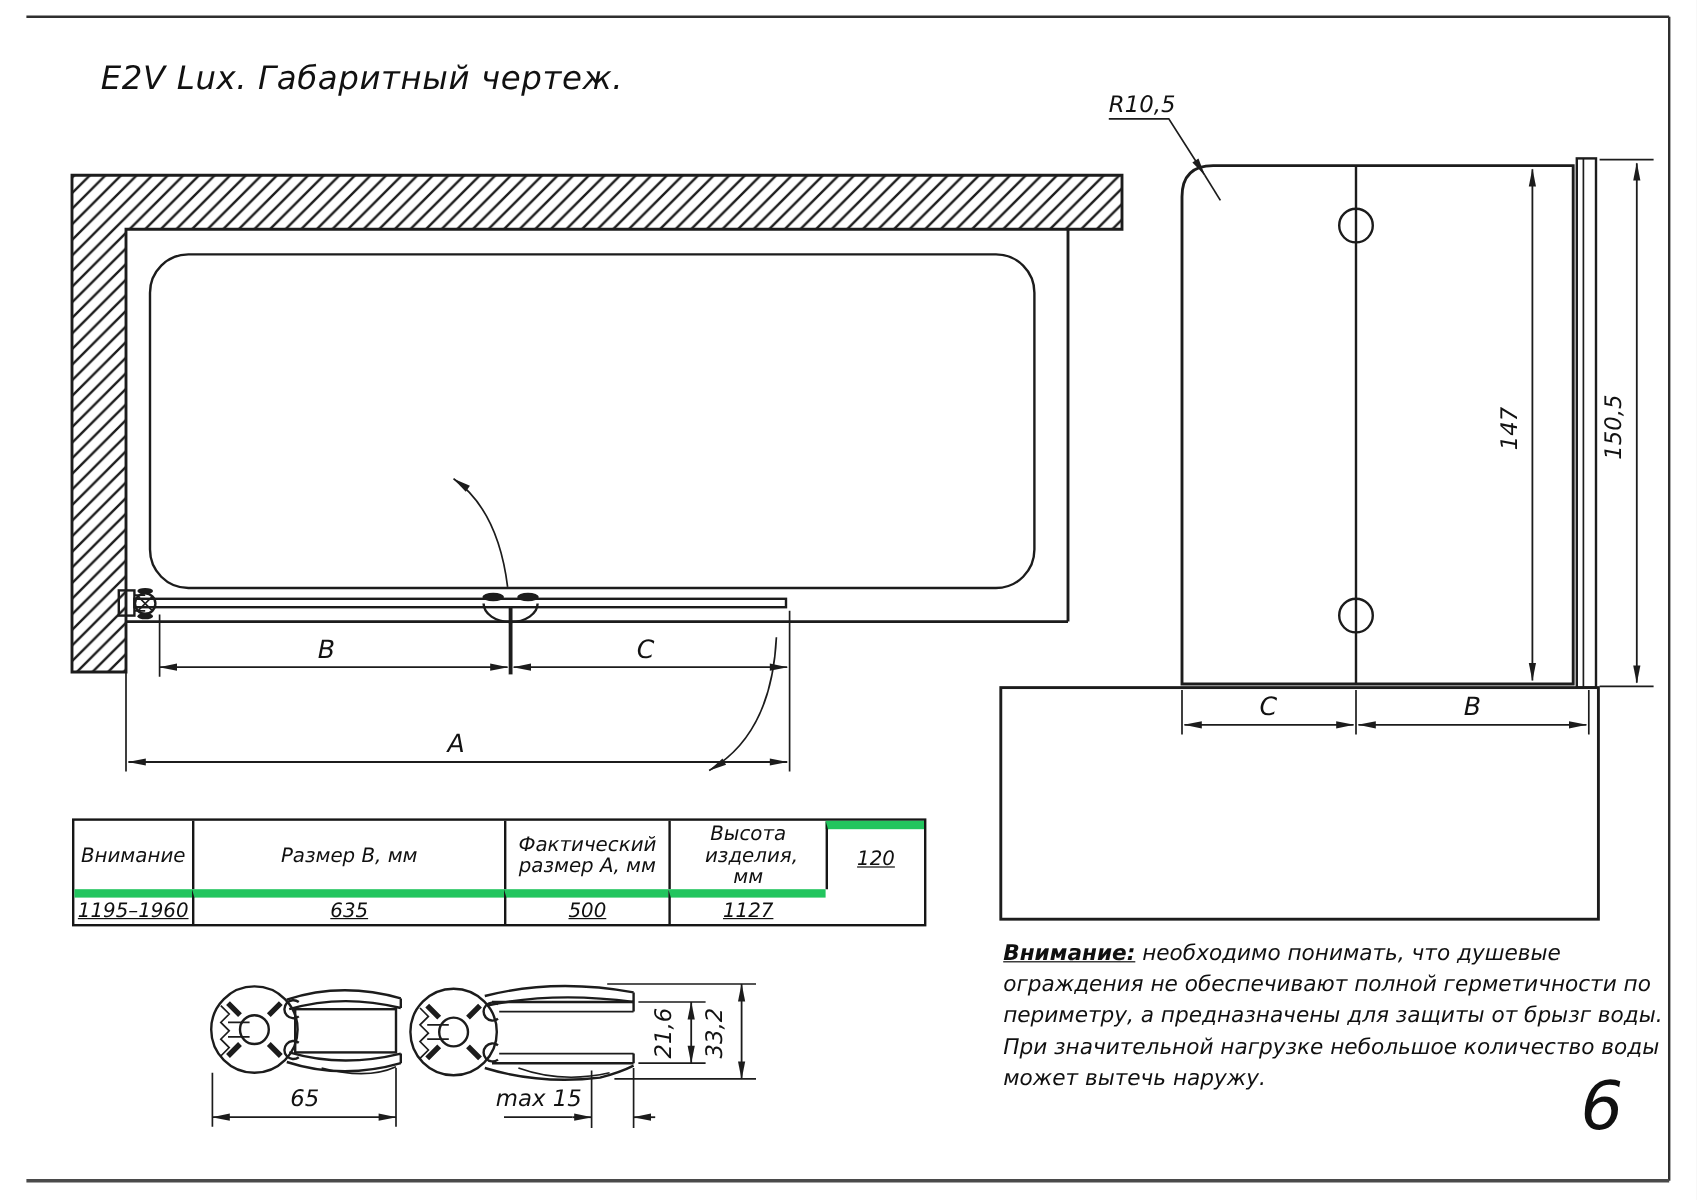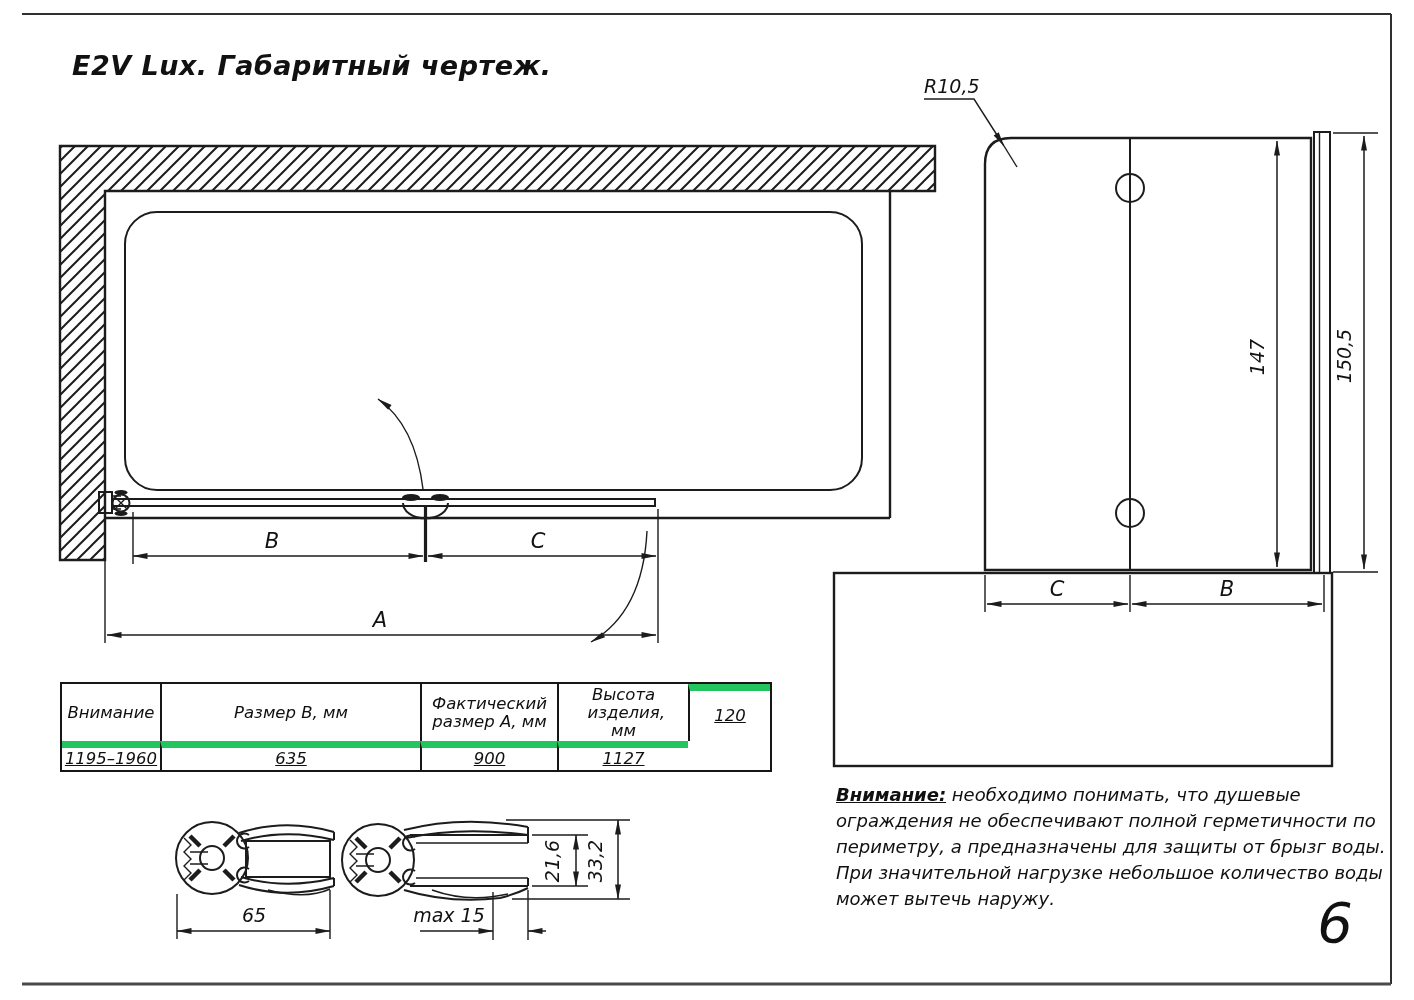--- a/index.html
+++ b/index.html
@@ -1,19 +1,19 @@
 <!DOCTYPE html>
 <html><head>
 <meta charset="utf-8">
 <style>
   html,body{margin:0;padding:0;background:#e9e9e9;}
   .page{position:relative;width:1414px;height:1000px;background:#ffffff;overflow:hidden;
         font-family:"DejaVu Sans",sans-serif;color:#141414;}
   .draw{position:absolute;left:0;top:0;width:1414px;height:1000px;}
-  .title{position:absolute;left:72px;top:50px;font-style:italic;font-weight:700;font-size:27px;
+  .title{position:absolute;left:84px;top:50px;font-style:italic;font-weight:400;font-size:27px;
          letter-spacing:.5px;color:#111;}
   
   .spec{position:absolute;left:60px;top:682px;width:708px;border:2.2px solid #161616;
         display:grid;grid-template-columns:98px 260px 137px 131px 1fr;grid-template-rows:57px 29px;
         font-style:italic;font-size:16.5px;color:#101010;}
   .spec .c{border-left:2px solid #161616;display:flex;align-items:center;justify-content:center;
            text-align:center;line-height:18px;padding:0 2px;}
   .spec .c:nth-child(5n+1){border-left:none;}
   .spec .v{border-top:7px solid #22c55e;text-decoration:underline;}
   .spec .narrow span{display:inline-block;max-width:132px;}
@@ -181,20 +181,20 @@
     <div class="c">Размер В, мм</div>
     <div class="c narrow">
         <span>Фактический размер А, мм</span>
       </div>
     <div class="c tiny">
         <span>Высота изделия, мм</span>
       </div>
     <div class="c v">120</div>
     <div class="c v">1195–1960</div>
     <div class="c v">635</div>
-    <div class="c v">900</div>
+    <div class="c v">500</div>
     <div class="c v">1127</div>
   </div>
 
   <div class="warn"><span class="u">Внимание:</span><span> необходимо понимать, что душевые ограждения не обеспечивают полной герметичности по периметру, а предназначены для защиты от брызг воды. При значительной нагрузке небольшое количество воды может вытечь наружу.</span></div>
 
   <div class="pageno">6</div>
 </div>
 
 </body></html>

